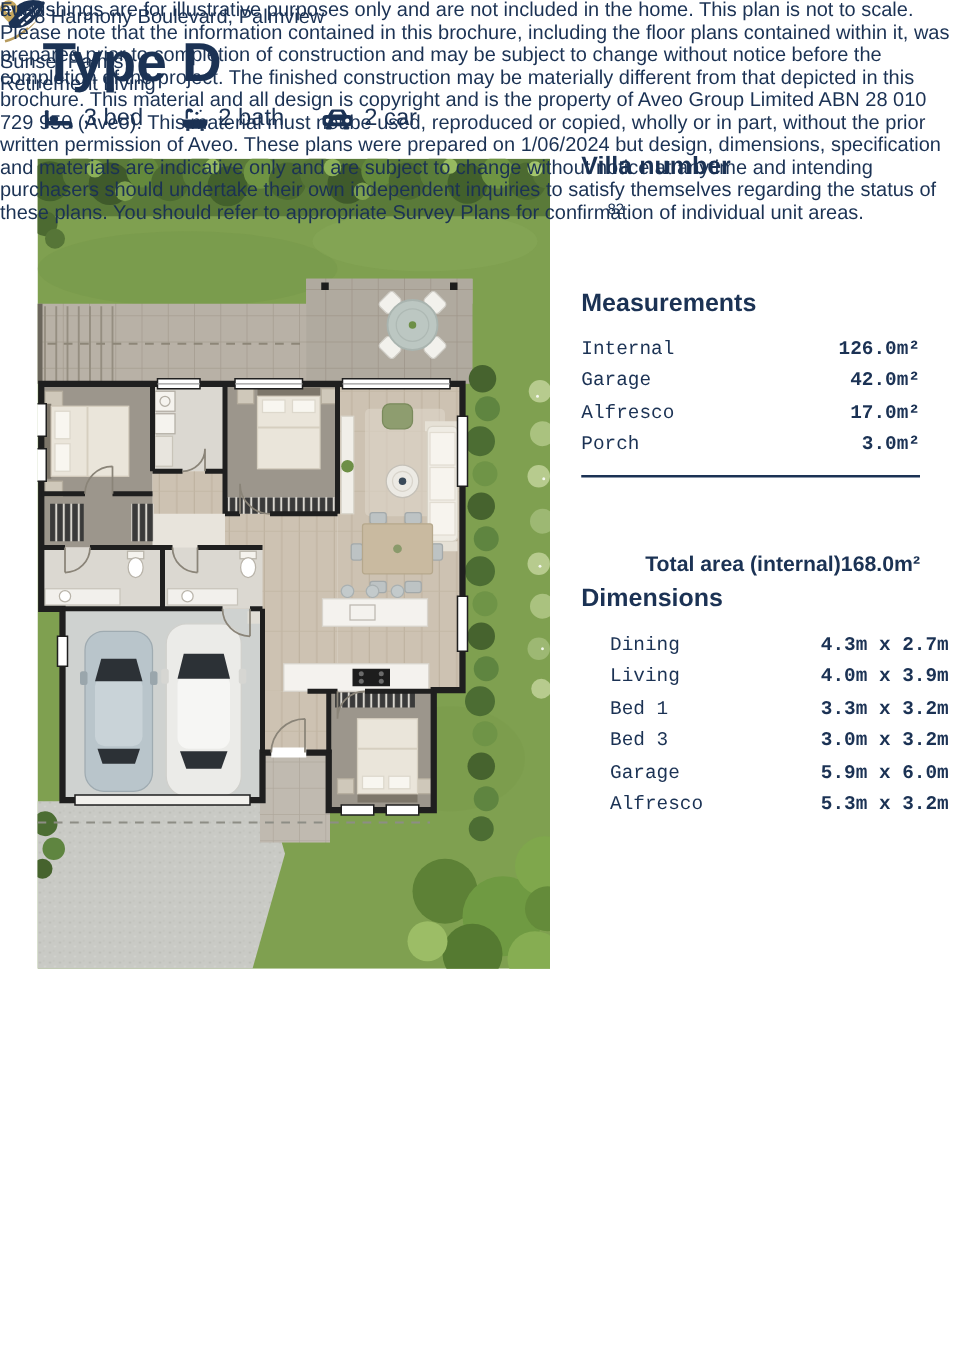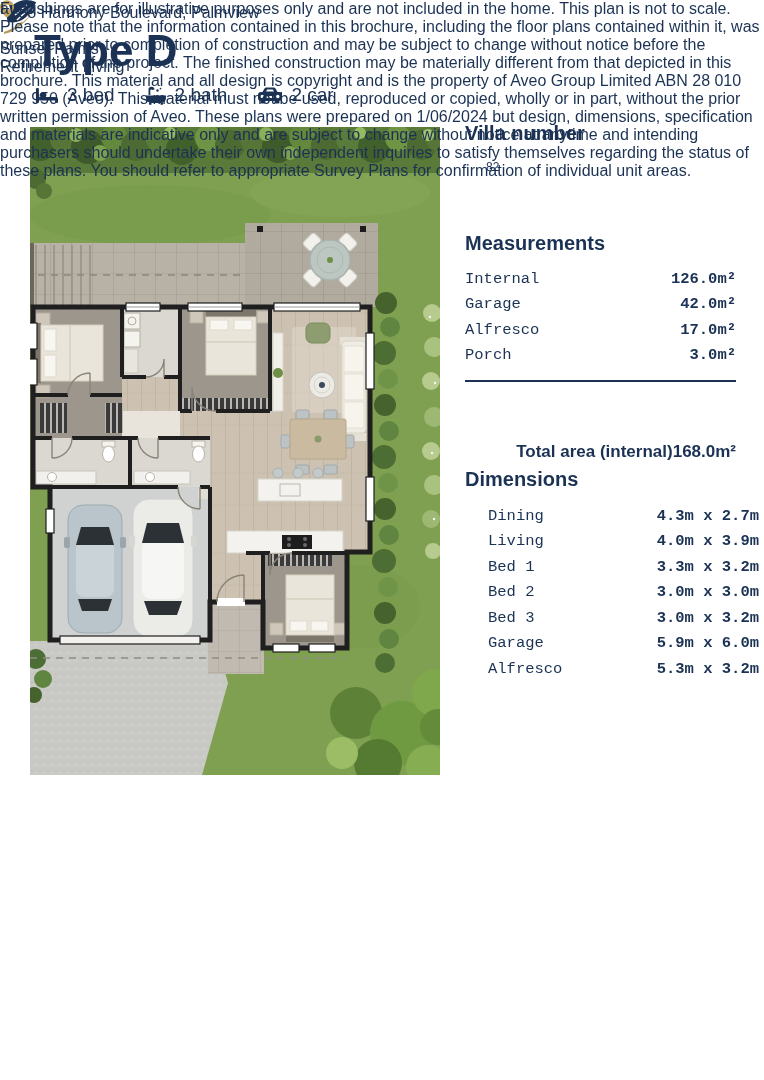--- a/index.html
+++ b/index.html
@@ -425,24 +425,20 @@
       </div>
     <div class="row">
         <span class="lab">Living</span>
         <span class="val">4.0m x 3.9m</span>
       </div>
     <div class="row">
         <span class="lab">Bed 1</span>
         <span class="val">3.3m x 3.2m</span>
       </div>
     <div class="row">
-        <span class="lab">Bed 2</span>
-        <span class="val">3.0m x 3.0m</span>
-      </div>
-    <div class="row">
         <span class="lab">Bed 3</span>
         <span class="val">3.0m x 3.2m</span>
       </div>
     <div class="row">
         <span class="lab">Garage</span>
         <span class="val">5.9m x 6.0m</span>
       </div>
     <div class="row">
         <span class="lab">Alfresco</span>
         <span class="val">5.3m x 3.2m</span>

